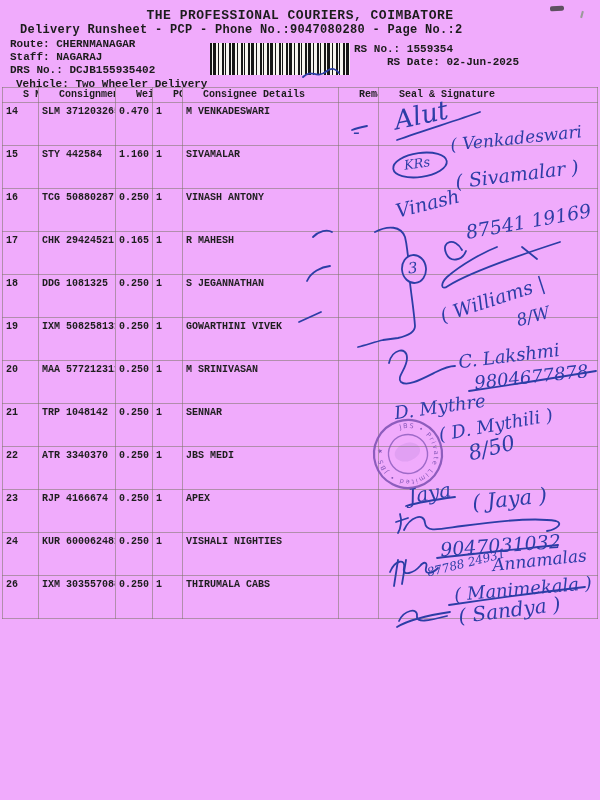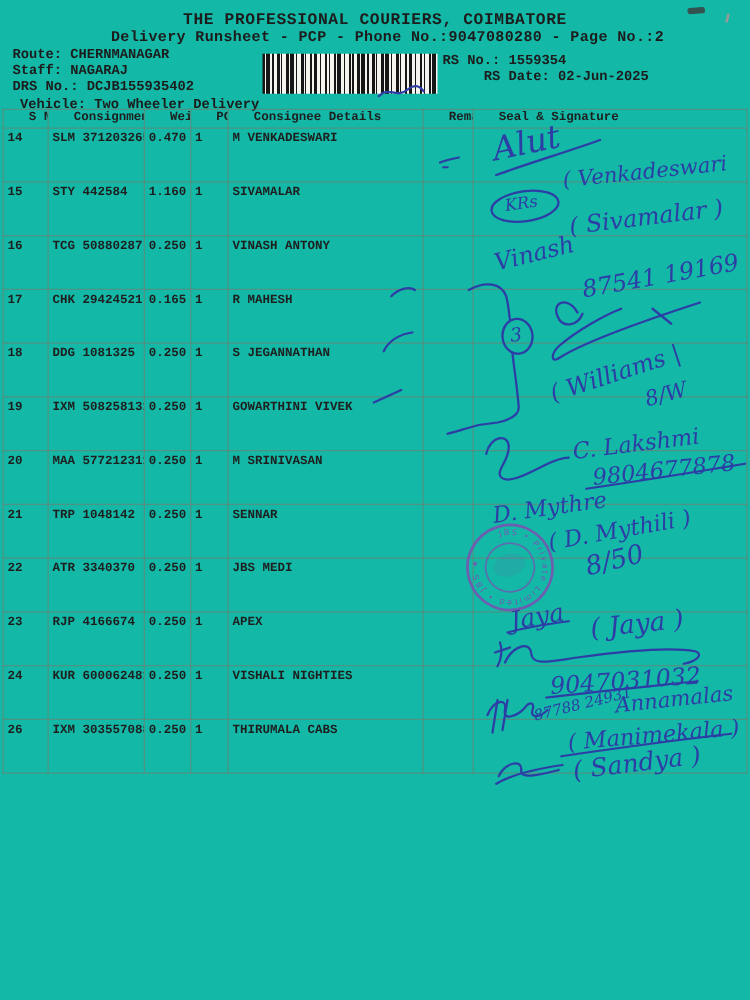--- a/index.html
+++ b/index.html
@@ -1,22 +1,22 @@
 <!DOCTYPE html>
 <html><head>
 <meta charset="utf-8">
 <style>
   html,body{margin:0;padding:0;}
   body{width:600px;height:800px;background:#e9e7e2;font-family:"Liberation Mono",monospace;}
-  #page{position:relative;width:600px;height:800px;background:#14b8a6;overflow:hidden;}
+  #page{position:relative;width:600px;height:800px;background:#f0abfc;overflow:hidden;}
 
   
   .print{color:#1c1c1c;font-family:"Liberation Mono","DejaVu Sans Mono",monospace;font-weight:bold;}
   .title{position:absolute;left:20px;top:8px;width:560px;text-align:center;font-size:13px;letter-spacing:.5px;}
-  .subtitle{position:absolute;left:20px;top:23px;width:580px;text-align:center;font-size:12px;letter-spacing:.3px;}
+  .subtitle{position:absolute;left:20px;top:23px;width:580px;text-align:left;font-size:12px;letter-spacing:.3px;}
   .info{position:absolute;font-size:11px;white-space:nowrap;}
   .barcode{position:absolute;left:210px;top:43px;width:140px;height:32px;
     background-image:repeating-linear-gradient(90deg,
       #161616 0 2px,#f6f4ef 2px 3px,
       #161616 3px 6px,#f6f4ef 6px 8px,
       #161616 8px 9px,#f6f4ef 9px 12px,
       #161616 12px 14px,#f6f4ef 14px 15px,
       #161616 15px 16px,#f6f4ef 16px 19px);}
 
   

